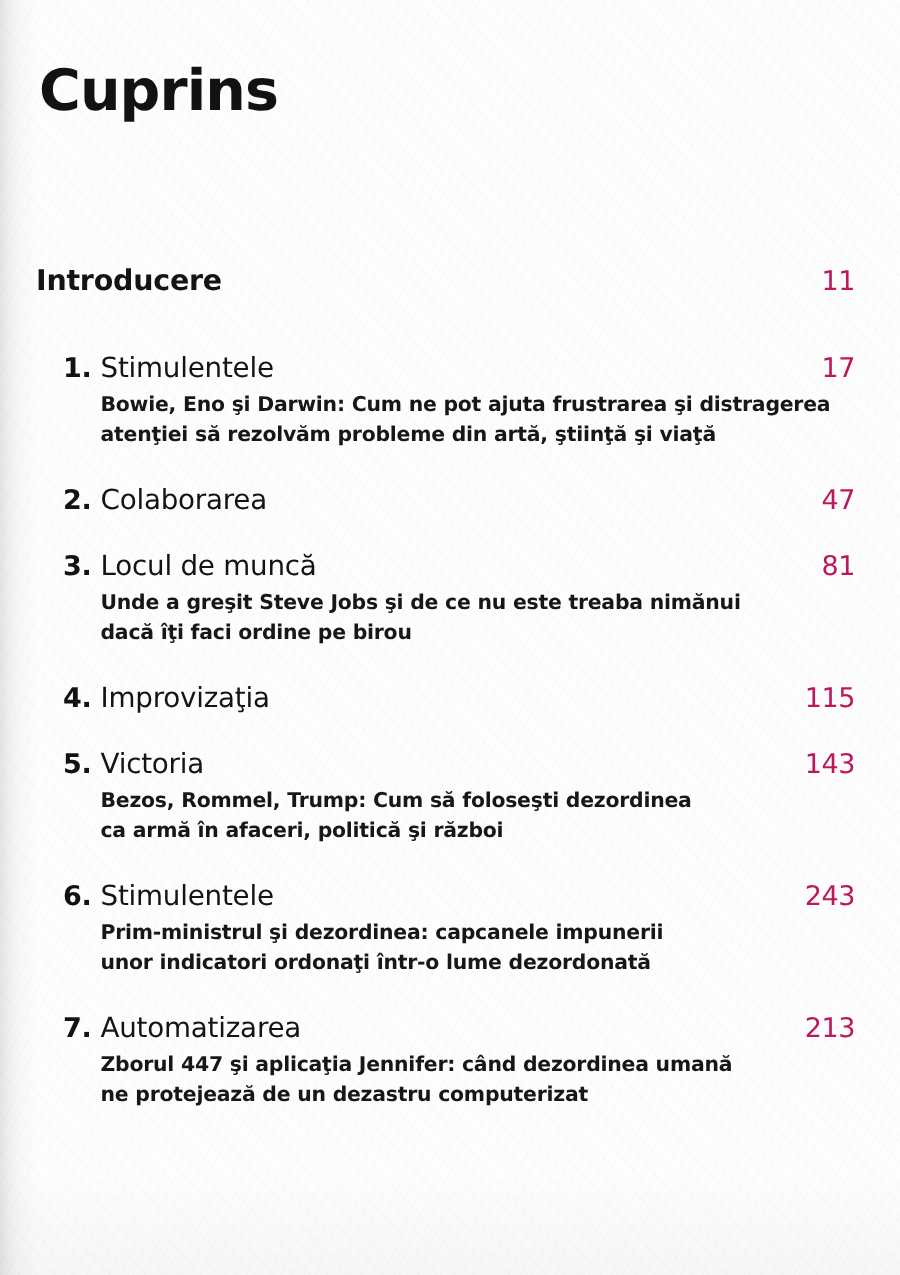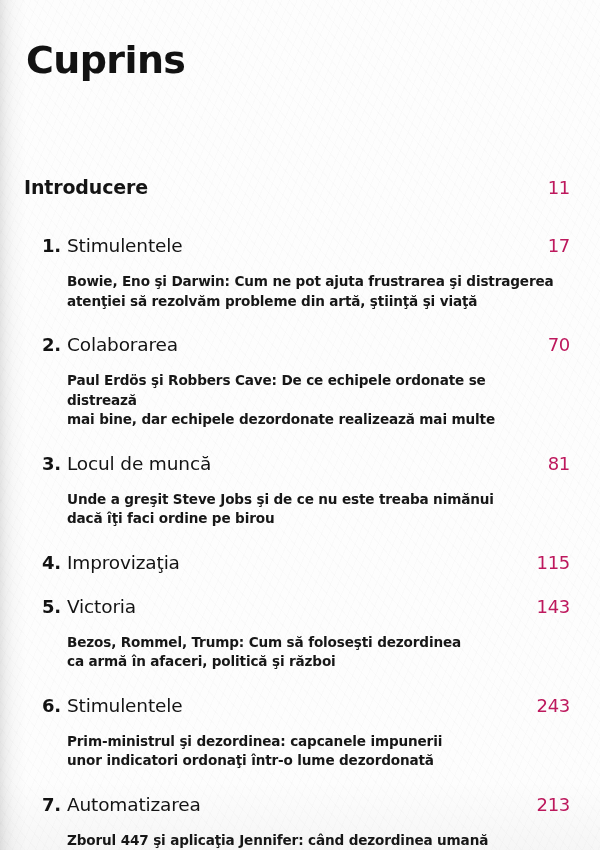--- a/index.html
+++ b/index.html
@@ -152,21 +152,21 @@
     flex: 0 0 auto;
     width: 40px;
     text-align: right;
     font-size: 18px;
     font-weight: 400;
     color: #be185d;
     letter-spacing: -0.3px;
   }
 
   .entry-sub {
-    margin: 16px 0 0 67px;
+    margin: 5px 0 0 67px;
     padding-right: 40px;
     font-size: 13.6px;
     font-weight: 600;
     line-height: 19.5px;
     color: #171717;
     letter-spacing: -0.15px;
     white-space: pre-line;
   }
   .toc-entry.intro .entry-title {
     margin-left: 24px;
@@ -209,24 +209,22 @@
         </div>
         <div class="entry-sub">Bowie, Eno şi Darwin: Cum ne pot ajuta frustrarea şi distragerea
 atenţiei să rezolvăm probleme din artă, ştiinţă şi viaţă</div>
       </div>
 
       <div class="toc-entry chapter">
         <div class="entry-line">
           <span class="entry-num">2.</span>
           <span class="entry-title">Colaborarea</span>
           <span class="entry-leader"></span>
-          <span class="entry-page">70</span>
-        </div>
-        <div class="entry-sub">Paul Erdös şi Robbers Cave: De ce echipele ordonate se distrează
-mai bine, dar echipele dezordonate realizează mai multe</div>
+          <span class="entry-page">47</span>
+        </div>
       </div>
 
       <div class="toc-entry chapter">
         <div class="entry-line">
           <span class="entry-num">3.</span>
           <span class="entry-title">Locul de muncă</span>
           <span class="entry-leader"></span>
           <span class="entry-page">81</span>
         </div>
         <div class="entry-sub">Unde a greşit Steve Jobs şi de ce nu este treaba nimănui

